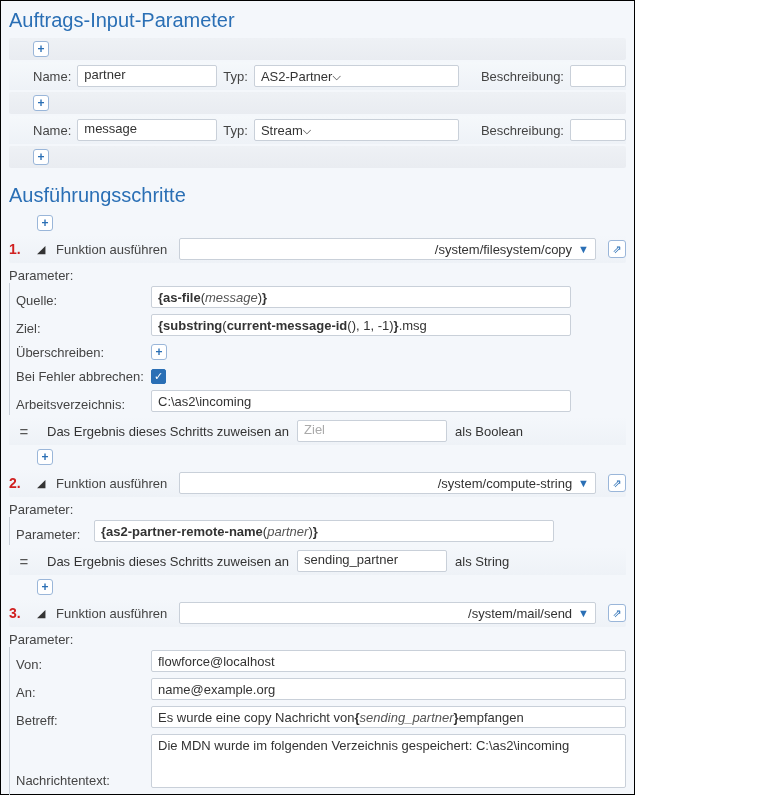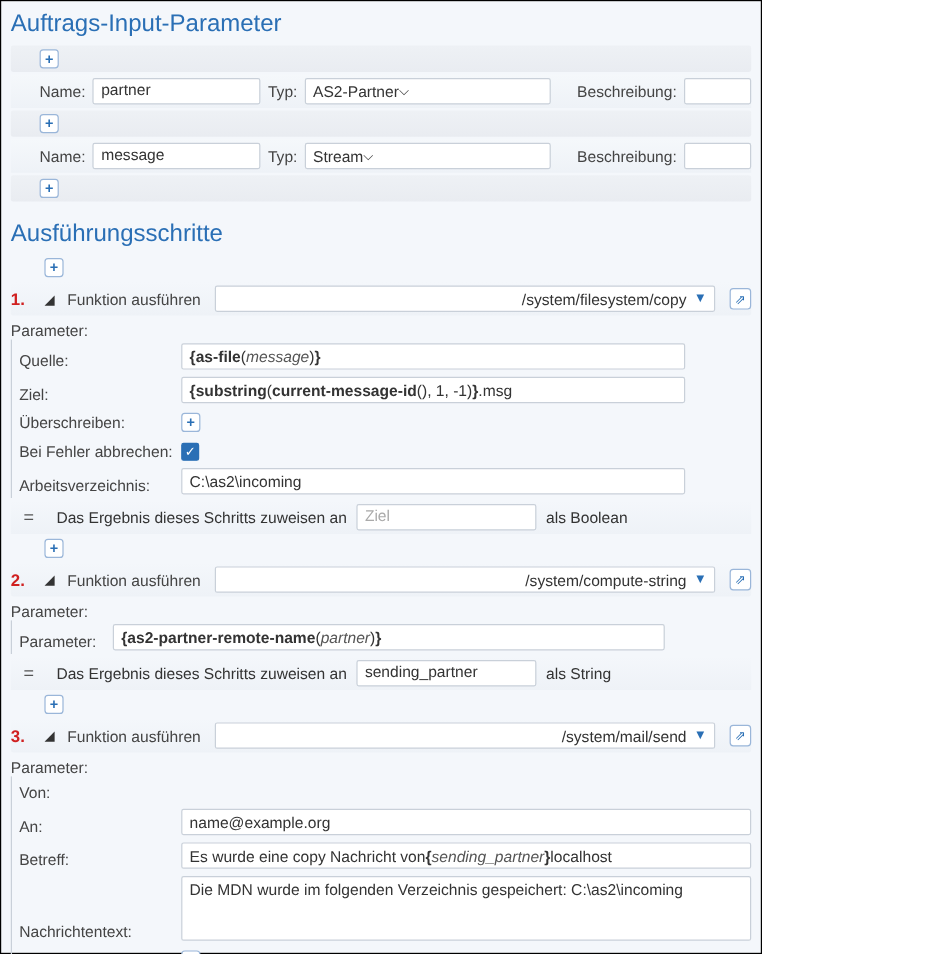--- a/index.html
+++ b/index.html
@@ -204,33 +204,34 @@
     </div>
     <span class="btn-icon">⇗</span>
   </div>
 
   <div class="param-block">
     <div class="param-left"></div>
     <div class="param-title">Parameter:</div>
     <div class="param-grid">
       <div class="pg-row">
         <div class="pg-label-w">Von:</div>
+        <div class="pg-val-box">flowforce@localhost</div>
       </div>
       <div class="pg-row">
         <div class="pg-label-w">An:</div>
         <div class="pg-val-box">name@example.org</div>
       </div>
       <div class="pg-row">
         <div class="pg-label-w">Betreff:</div>
         <div class="pg-val-box">
           <span class="expr-plain">Es wurde eine copy Nachricht von </span>
             <span class="expr-brace">{</span>
             <span class="expr-arg">sending_partner</span>
             <span class="expr-brace">}</span>
-            <span class="expr-plain"> localhost</span>
+            <span class="expr-plain"> empfangen</span>
         </div>
       </div>
       <div class="pg-row">
         <div class="pg-label-w">Nachrichtentext:</div>
         <div class="textarea-box">Die MDN wurde im folgenden Verzeichnis gespeichert: C:\as2\incoming</div>
       </div>
       <div class="pg-row">
         <div class="pg-label-w">Anhang:</div>
         <div style="padding-top:2px"><span class="add-icon-inline">+</span></div>
       </div>

